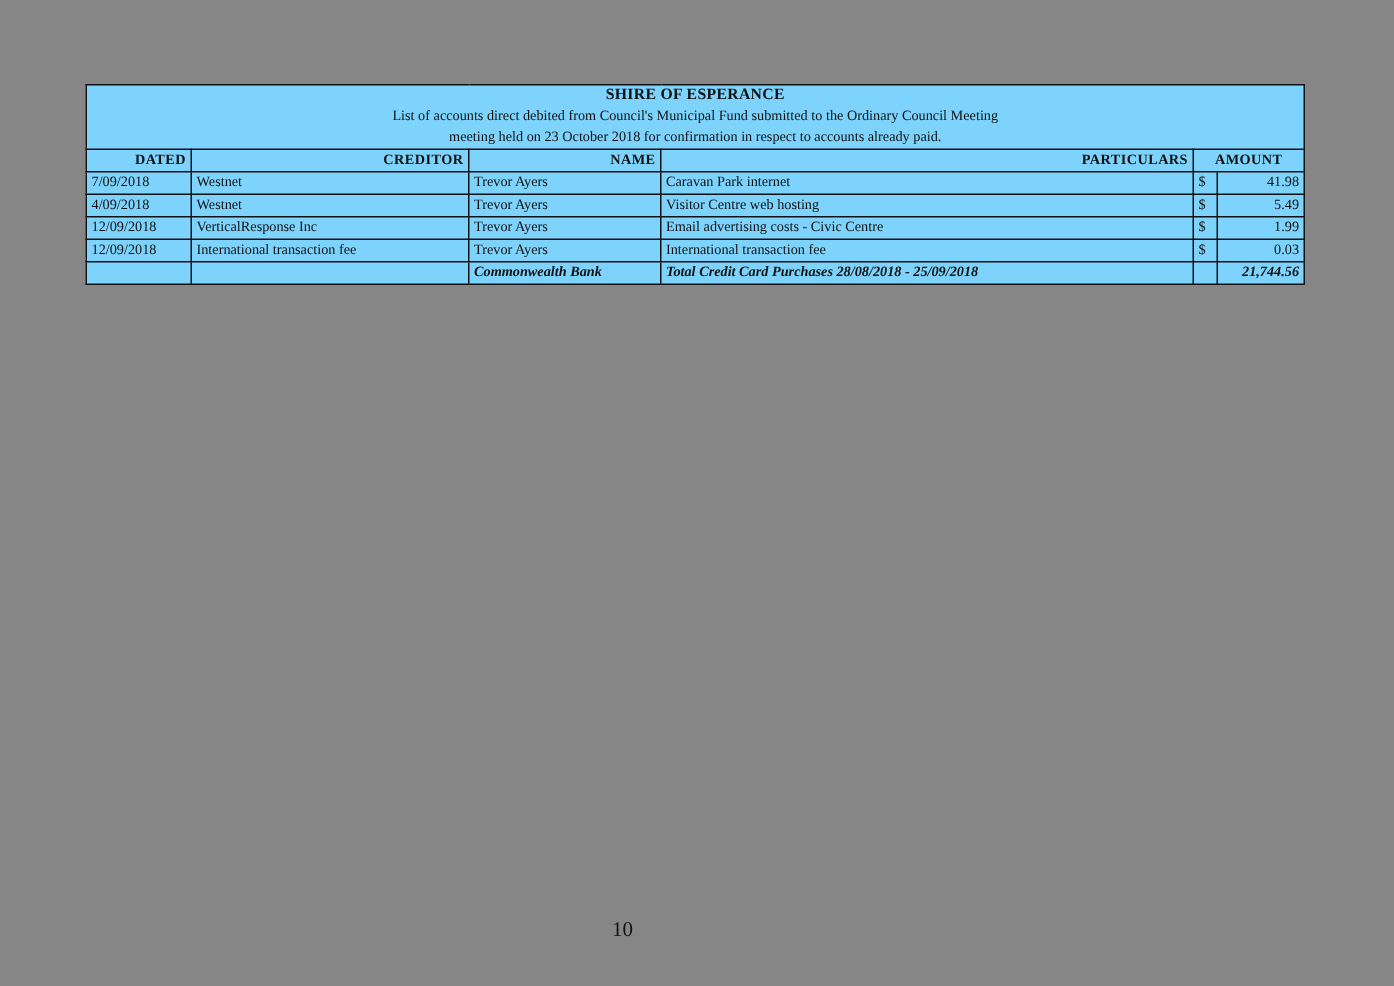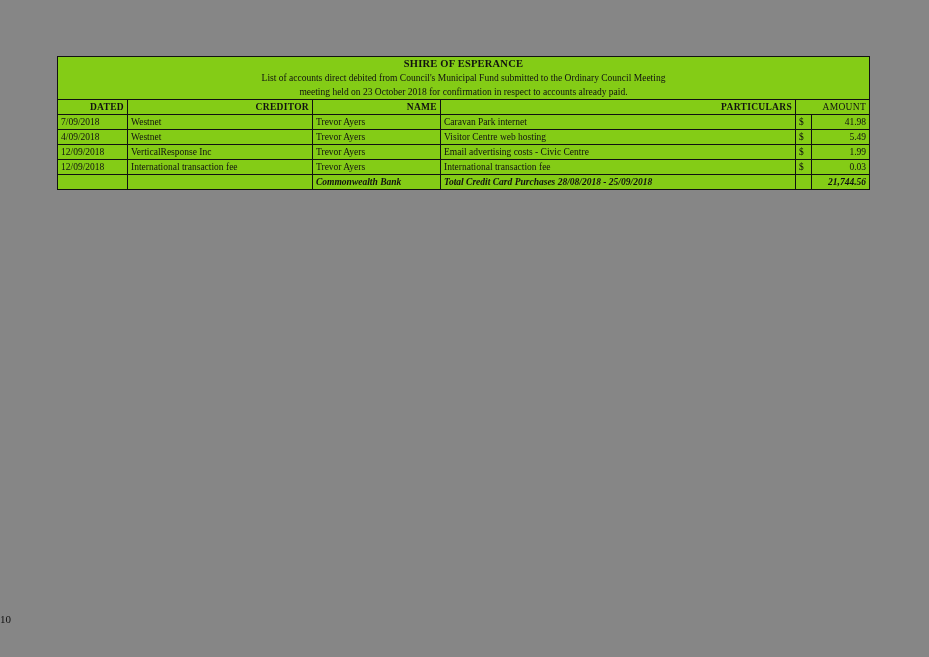--- a/index.html
+++ b/index.html
@@ -25,21 +25,21 @@
   }
 
   
   #accounts-table {
     position: absolute;
     left: 57px;
     top: 56px;
     width: 812px;
     border-collapse: collapse;
     table-layout: fixed;
-    background: #84cc16;
+    background: #7dd3fc;
   }
   #accounts-table td,
   #accounts-table th {
     border: 1px solid #111;
     padding: 0 3px;
     font-size: 9.5px;
     line-height: 14px;
     height: 14px;
     color: #111;
     vertical-align: middle;
@@ -75,22 +75,22 @@
   
   .hdr {
     text-align: right;
     font-weight: bold;
     font-size: 10px;
     letter-spacing: 0.3px;
     height: 16px;
     line-height: 16px;
   }
   .hdr-amount-group {
-    text-align: right;
-    font-weight: normal;
+    text-align: center;
+    font-weight: bold;
     font-size: 10px;
     letter-spacing: 0.3px;
   }
 
   
   .cell-text  { text-align: left; }
   .cell-cur   { text-align: left; padding-left: 2px; }
   .cell-amt   { text-align: right; padding-right: 4px; }
 
   
@@ -102,22 +102,22 @@
     line-height: 16px;
   }
   .total-row .cell-amt { font-size: 10.5px; }
 
   
   #page-number {
     position: absolute;
     left: 0;
     top: 613px;
     width: 830px;
-    text-align: left;
-    font-size: 11px;
+    text-align: center;
+    font-size: 14px;
     color: #111;
   }
 </style>
 </head>
 <body>
 
 <div id="page-sheet">
 
   <table id="accounts-table">
     <colgroup>

